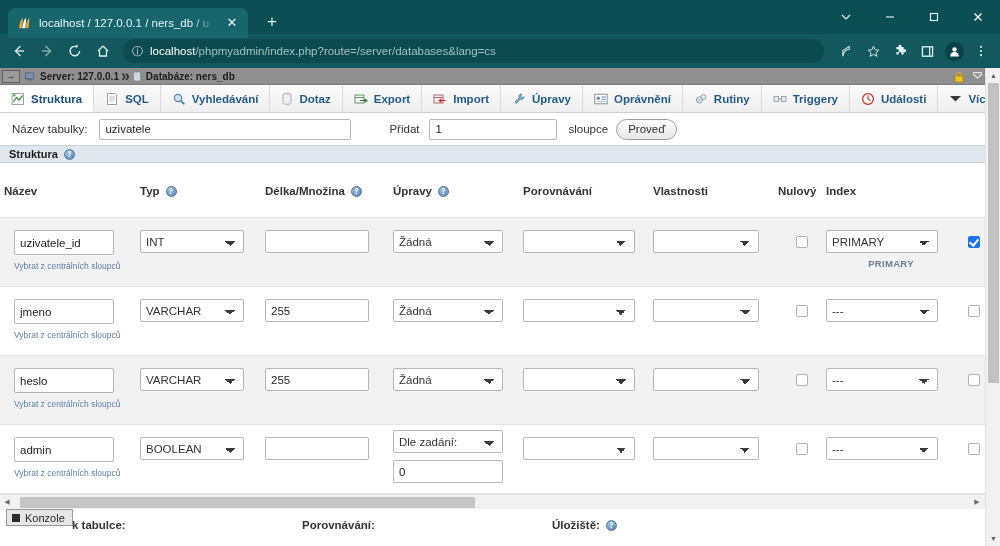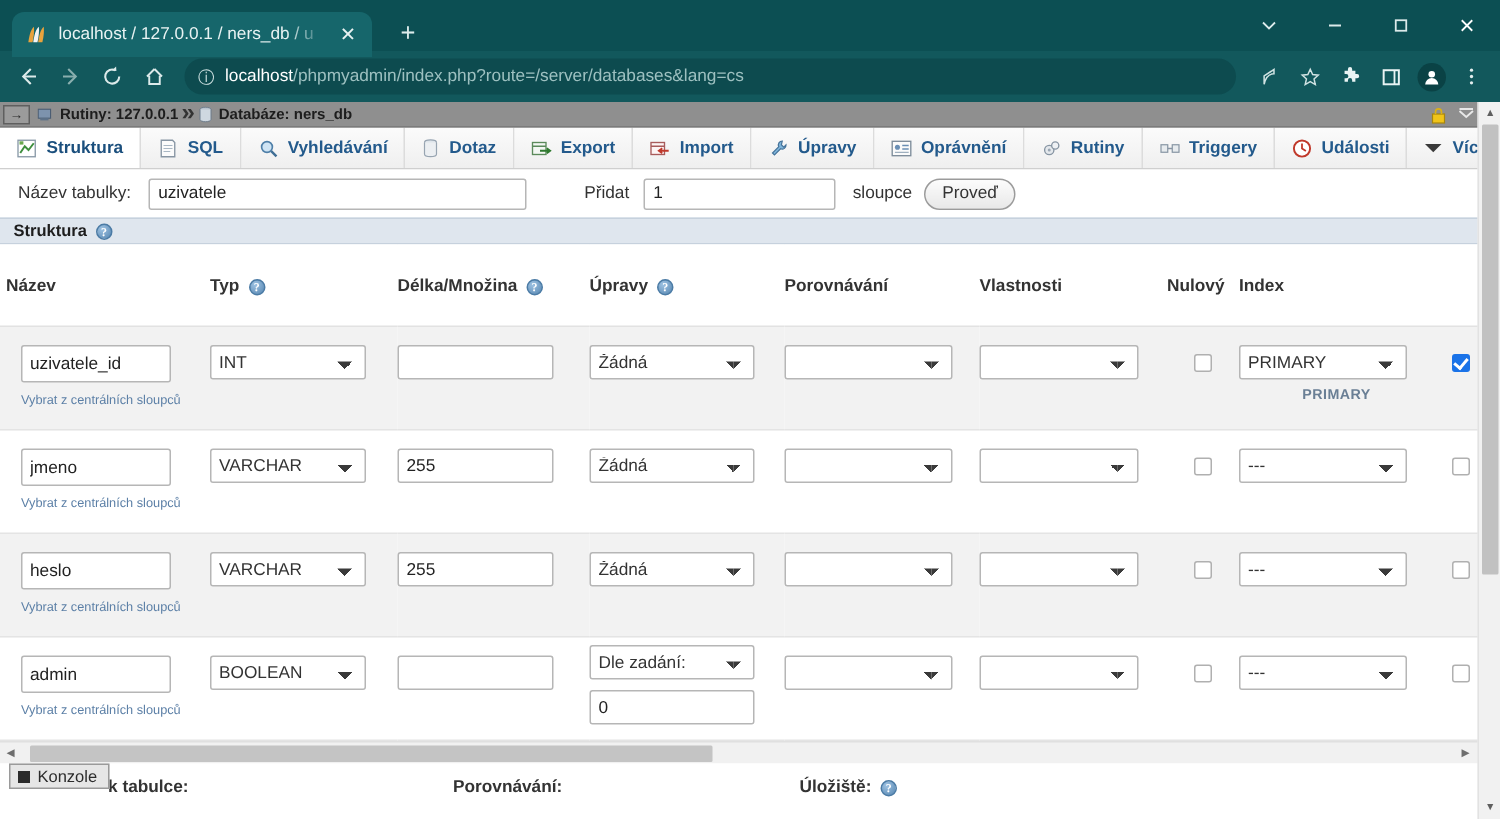--- a/index.html
+++ b/index.html
@@ -369,21 +369,21 @@
 
     <div class="pma-topbar">
       <div class="crumb-arrow">→</div>
       <div class="crumb">
         <span class="ico">
           <svg width="11" height="11" viewBox="0 0 12 12">
               <rect x="0.5" y="2" width="9" height="6.5" fill="#7d93ad" stroke="#4a5d73" stroke-width="0.8"></rect>
               <rect x="2" y="8.5" width="6" height="1.6" fill="#5e7288"></rect>
             </svg>
         </span>
-        <span>Rutiny: 127.0.0.1</span>
+        <span>Server: 127.0.0.1</span>
       </div>
       <span class="crumb-sep">»</span>
       <div class="crumb">
         <span class="ico">
           <svg width="10" height="11" viewBox="0 0 10 12">
               <ellipse cx="5" cy="2.2" rx="4" ry="1.7" fill="#b9c4cf" stroke="#6b7a89" stroke-width="0.7"></ellipse>
               <path d="M1 2.2 V9.4 a4 1.7 0 0 0 8 0 V2.2" fill="#cfd8e0" stroke="#6b7a89" stroke-width="0.7"></path>
             </svg>
         </span>
         <span>Databáze: ners_db</span>
@@ -798,21 +798,21 @@
       <span class="hs-arrow">◀</span>
       <div class="hs-track">
         <div class="hs-thumb"></div>
       </div>
       <span class="hs-arrow" style="position:absolute; right:16px;">▶</span>
     </div>
 
     <div class="footer-row">
       <span class="f-lbl" style="left:72px; top:10px;">k tabulce:</span>
       <span class="f-lbl" style="left:302px; top:10px;">Porovnávání:</span>
-      <span class="f-lbl" style="left:533px; top:10px; display:flex; align-items:center; gap:6px;">
+      <span class="f-lbl" style="left:552px; top:10px; display:flex; align-items:center; gap:6px;">
         <span>Úložiště:</span>
         <span class="help-ico">?</span>
       </span>
     </div>
 
     <div class="console-btn">
       <span class="console-sq"></span>
       <span>Konzole</span>
     </div>
 

